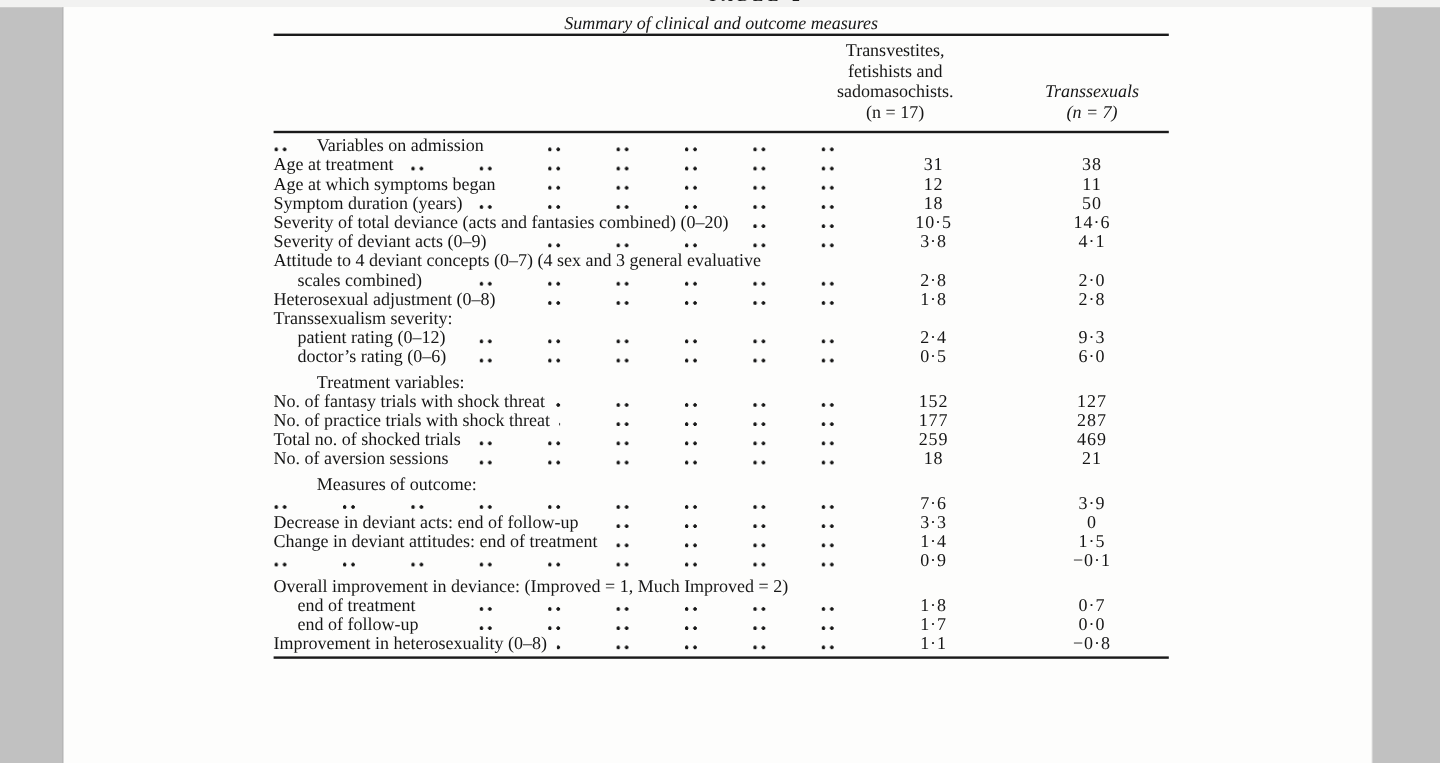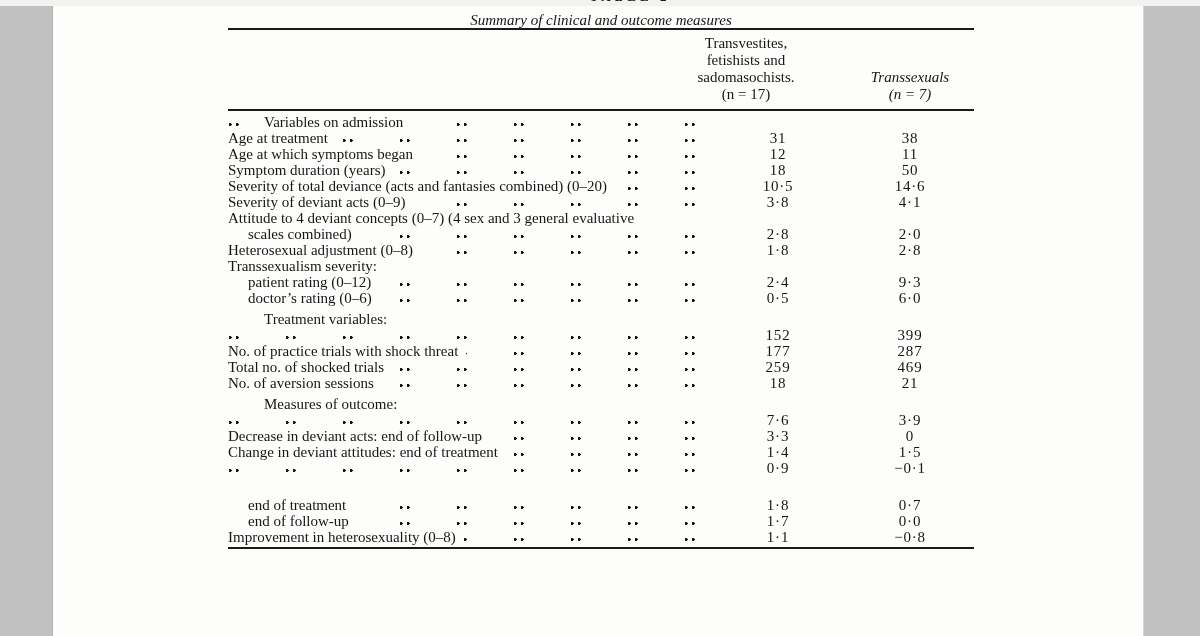--- a/index.html
+++ b/index.html
@@ -146,23 +146,24 @@
           <span class="val v1">0·5</span>
           <span class="val v2">6·0</span>
         </div>
         <div class="row no-dots gap">
           <span class="label it">Treatment variables:</span>
           <span class="fill"></span>
           <span class="val v1"></span>
           <span class="val v2"></span>
         </div>
         <div class="row">
+          <span class="label">No. of fantasy trials with shock threat</span>
           <span class="fill"></span>
           <span class="val v1">152</span>
-          <span class="val v2">399</span>
+          <span class="val v2">127</span>
         </div>
         <div class="row">
           <span class="label">No. of practice trials with shock threat</span>
           <span class="fill"></span>
           <span class="val v1">177</span>
           <span class="val v2">287</span>
         </div>
         <div class="row">
           <span class="label">Total no. of shocked trials</span>
           <span class="fill"></span>
@@ -197,20 +198,21 @@
           <span class="fill"></span>
           <span class="val v1">1·4</span>
           <span class="val v2">1·5</span>
         </div>
         <div class="row">
           <span class="fill"></span>
           <span class="val v1">0·9</span>
           <span class="val v2">−0·1</span>
         </div>
         <div class="row no-dots gap">
+          <span class="label">Overall improvement in deviance: (Improved = 1, Much Improved = 2)</span>
           <span class="fill"></span>
           <span class="val v1"></span>
           <span class="val v2"></span>
         </div>
         <div class="row">
           <span class="label ind">end of treatment</span>
           <span class="fill"></span>
           <span class="val v1">1·8</span>
           <span class="val v2">0·7</span>
         </div>

